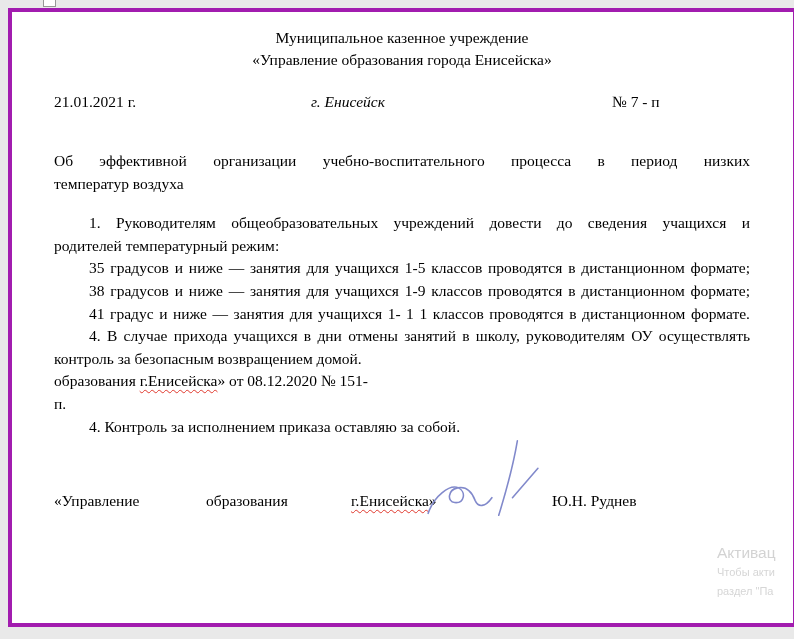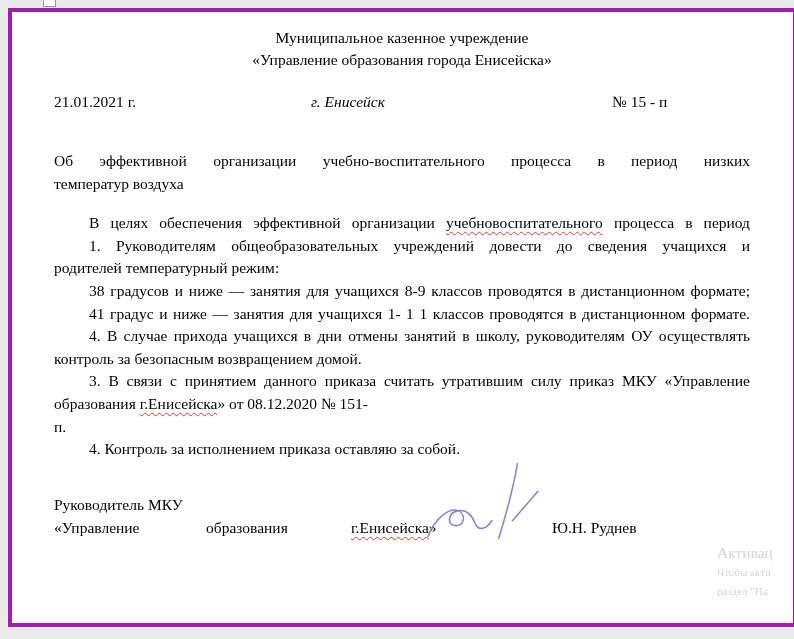--- a/index.html
+++ b/index.html
@@ -40,30 +40,30 @@
   .dl-num { left: 558px; }
   .subject { margin-top: 37px; }
   .bodyblock { margin-top: 17px; }
   .sp {
     text-decoration: underline wavy #e0392e 1px;
     text-decoration-skip-ink: none;
     text-underline-offset: 3px;
   }
   .sig { margin-top: 33px; position: relative; }
   .sigrow { position: relative; height: 23px; }
-  .sigrow .sw { position: absolute; top: 0; line-height: 23px; }
+  .sigrow .sw { position: absolute; top: 18px; line-height: 23px; }
   .ink {
     position: absolute; left: 368px; top: -38px;
     width: 128px; height: 98px;
     pointer-events: none;
   }
   .ink path { fill: none; stroke-width: 1.6; stroke-linecap: round; }
   .wm {
     position: absolute; left: 717px; top: 542px;
-    font-family: Liberation Serif, serif;
+    font-family: Liberation Sans, sans-serif;
     white-space: nowrap;
     z-index: 6;
   }
   .wm1 { font-size: 15.5px; line-height: 21px; }
   .wm2 { font-size: 11px; line-height: 18.5px; }
 </style>
 </head>
 <body>
 
 <div class="corner-marker"></div>
@@ -73,44 +73,42 @@
 
     <div class="hdr">
       <div class="line c">Муниципальное казенное учреждение</div>
       <div class="line c">«Управление образования города Енисейска»</div>
     </div>
 
 
     <div class="dateline">
       <span class="dl-date">21.01.2021 г.</span>
       <span class="dl-place">г. Енисейск</span>
-      <span class="dl-num">№ 15 - п</span>
+      <span class="dl-num">№ 7 - п</span>
     </div>
 
     <div class="subject">
       <div class="line j">Об эффективной организации учебно-воспитательного процесса в период низких</div>
       <div class="line">температур воздуха</div>
     </div>
 
     <div id="body-lines" class="bodyblock">
-        <div class="line j ind"><span>В целях обеспечения эффективной организации </span><span class="sp">учебновоспитательного</span><span> процесса в период</span></div>
         <div class="line j ind"><span>1. Руководителям общеобразовательных учреждений довести до сведения учащихся и</span></div>
         <div class="line"><span>родителей температурный режим:</span></div>
-        <div class="line j ind"><span>38 градусов и ниже — занятия для учащихся 8-9 классов проводятся в дистанционном формате;</span></div>
+        <div class="line j ind"><span>35 градусов и ниже — занятия для учащихся 1-5 классов проводятся в дистанционном формате;</span></div>
+        <div class="line j ind"><span>38 градусов и ниже — занятия для учащихся 1-9 классов проводятся в дистанционном формате;</span></div>
         <div class="line j ind"><span>41 градус и ниже — занятия для учащихся 1- 1 1 классов проводятся в дистанционном формате.</span></div>
         <div class="line j ind"><span>4. В случае прихода учащихся в дни отмены занятий в школу, руководителям ОУ осуществлять</span></div>
         <div class="line"><span>контроль за безопасным возвращением домой.</span></div>
-        <div class="line j ind"><span>3. В связи с принятием данного приказа считать утратившим силу приказ МКУ «Управление</span></div>
         <div class="line"><span>образования </span><span class="sp">г.Енисейска</span><span>» от 08.12.2020 № 151-</span></div>
         <div class="line"><span>п.</span></div>
         <div class="line ind"><span>4. Контроль за исполнением приказа оставляю за собой.</span></div>
       </div>
 
     <div class="sig">
-      <div class="line">Руководитель МКУ</div>
       <div class="sigrow">
         <span class="sw" style="left:0">«Управление</span>
         <span class="sw" style="left:152px">образования</span>
         <span class="sw" style="left:297px"><span class="sp">г.Енисейска</span><span>»</span></span>
         <span class="sw" style="left:498px">Ю.Н. Руднев</span>
       </div>
       <svg class="ink" viewBox="0 0 130 100" xmlns="http://www.w3.org/2000/svg">
         <path d="M6 82 C12 64 28 52 37 56 C45 60 43 72 33 71 C25 70 26 58 36 56 C46 54 51 61 54 69 C57 76 64 76 71 66" stroke="#8189cb"></path>
         <path d="M97 8 C94 26 86 58 78 84" stroke="#8189cb"></path>
         <path d="M118 36 L92 66" stroke="#8189cb"></path>

